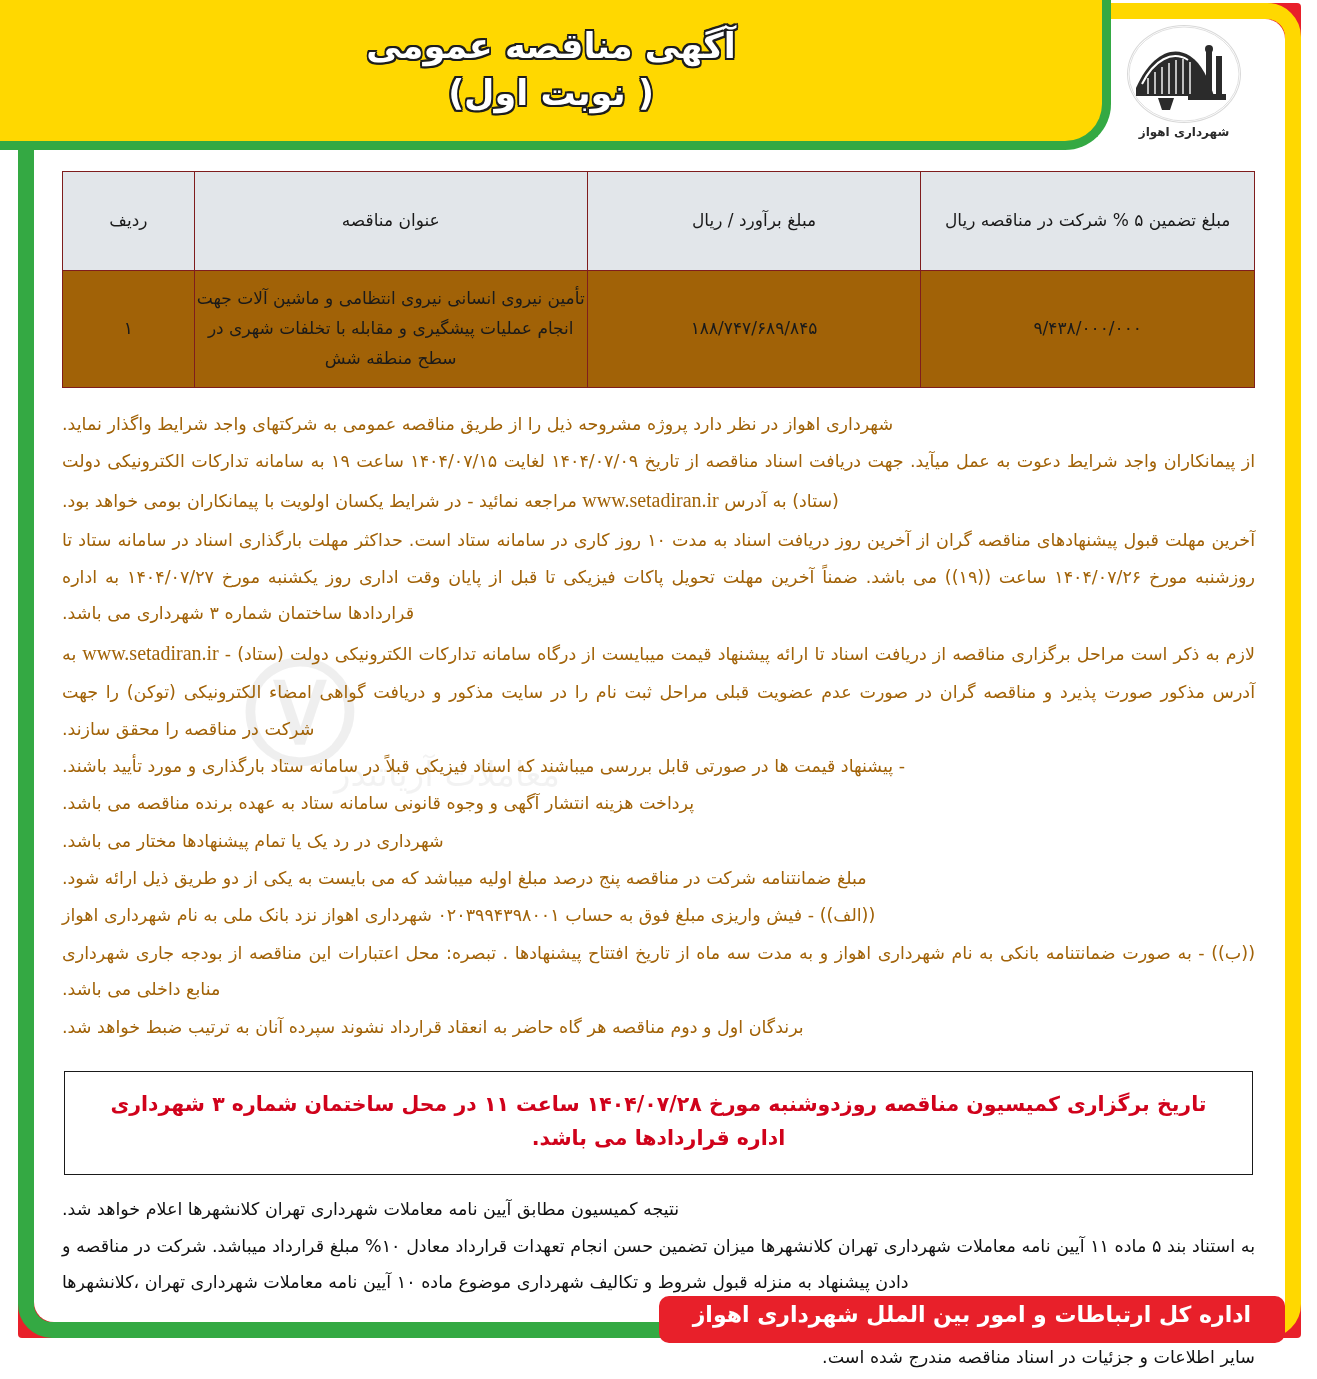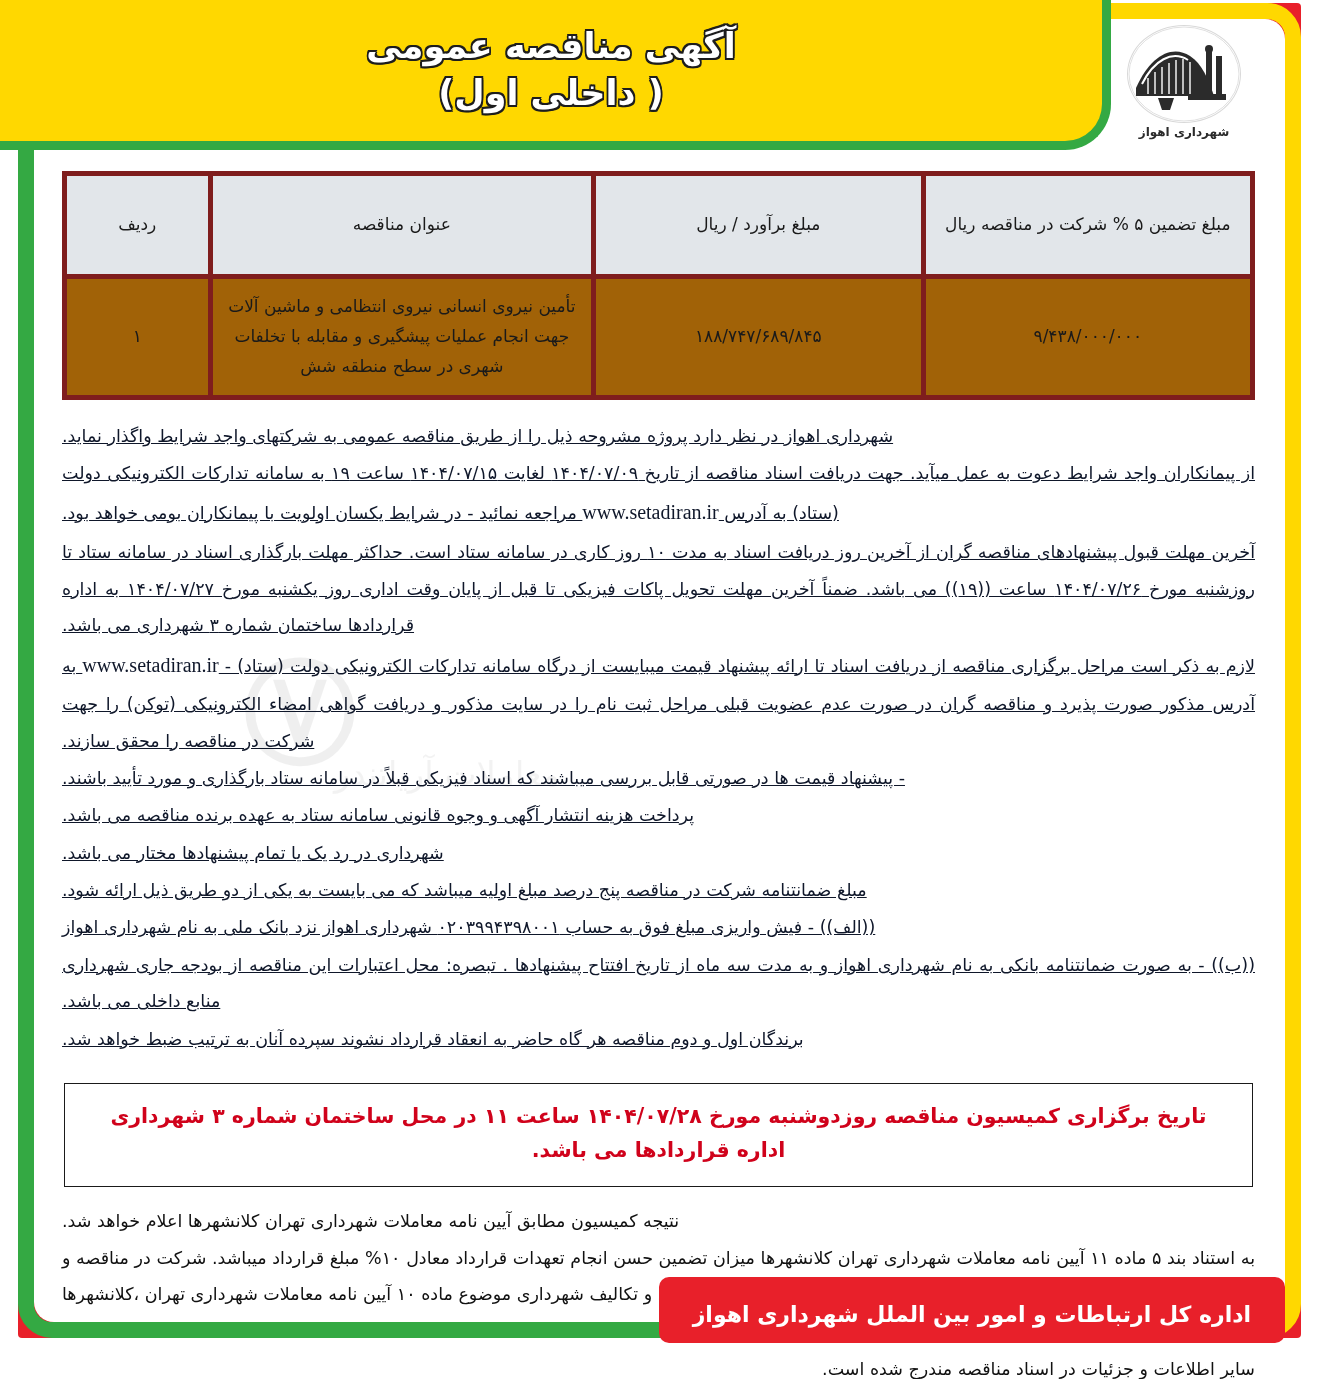--- a/index.html
+++ b/index.html
@@ -164,24 +164,24 @@
   
   table.tender-table {
     width: 100%;
     border-collapse: collapse;
     table-layout: fixed;
     font-size: 17px;
     color: #1a1a1a;
   }
   table.tender-table th,
   table.tender-table td {
-    border: 5px solid #7f1d1d;
+    border: 1px solid #7f1d1d;
     text-align: center;
     vertical-align: middle;
-    padding: 10px 12px;
+    padding: 10px 0;
     line-height: 1.75;
   }
   table.tender-table thead th {
     background: #e2e6ea;
     height: 78px;
     font-weight: normal;
   }
   table.tender-table tbody td {
     background: #a16207;
     height: 96px;
@@ -189,23 +189,22 @@
   .col-row   { width: 11%; }
   .col-title { width: 33%; }
   .col-est   { width: 28%; }
   .col-gtee  { width: 28%; }
   .cell-title { line-height: 1.95; }
 
   
   .body-text {
     margin-top: 18px;
     font-size: 17.5px;
-    color: #0f172a;
+    color: #a16207;
     line-height: 2.08;
-    text-decoration: underline;
   }
   .body-text p {
     margin: 0 0 1px 0;
     text-align: justify;
     text-align-last: left;
   }
   .ltr-inline {
     direction: ltr;
     unicode-bidi: embed;
     display: inline-block;
@@ -250,21 +249,21 @@
     z-index: 5;
     padding: 0 0 0 26px;
     box-sizing: border-box;
   }
   .footer-banner {
     display: inline-block;
     background: #e8202a;
     color: #ffffff;
     font-weight: bold;
     font-size: 22px;
-    padding: 25px 34px 15px 34px;
+    padding: 6px 34px 15px 34px;
     border-radius: 10px;
     line-height: 1.2;
     white-space: nowrap;
   }
 
   
   .watermark {
     position: absolute;
     left: 0; top: 0;
     width: 1251px; height: 1303px;
@@ -302,21 +301,21 @@
 
     <div class="watermark">
       <div class="wm-logo">Ⓥ</div>
       <div class="wm-text">معاملات آریاتندر</div>
     </div>
 
     <div class="header-zone">
 
       <div class="yellow-banner">
         <div class="banner-line1">آگهی مناقصه عمومی</div>
-        <div class="banner-line2">( داخلی اول)</div>
+        <div class="banner-line2">( نوبت اول)</div>
       </div>
 
       <div class="logo-block">
         <div class="logo-oval">
           <svg width="112" height="96" viewBox="0 0 112 96" aria-hidden="true">
             <ellipse cx="56" cy="48" rx="55" ry="47" fill="#ffffff" stroke="#e0e0e0" stroke-width="1"></ellipse>
 
             <path d="M8 62 C 22 30, 44 18, 62 30 C 74 38, 80 52, 86 70 L 8 70 Z" fill="#2b2b2b"></path>
             <path d="M14 58 C 26 34, 44 24, 60 34" fill="none" stroke="#ffffff" stroke-width="2"></path>
             <g stroke="#ffffff" stroke-width="1.4">

